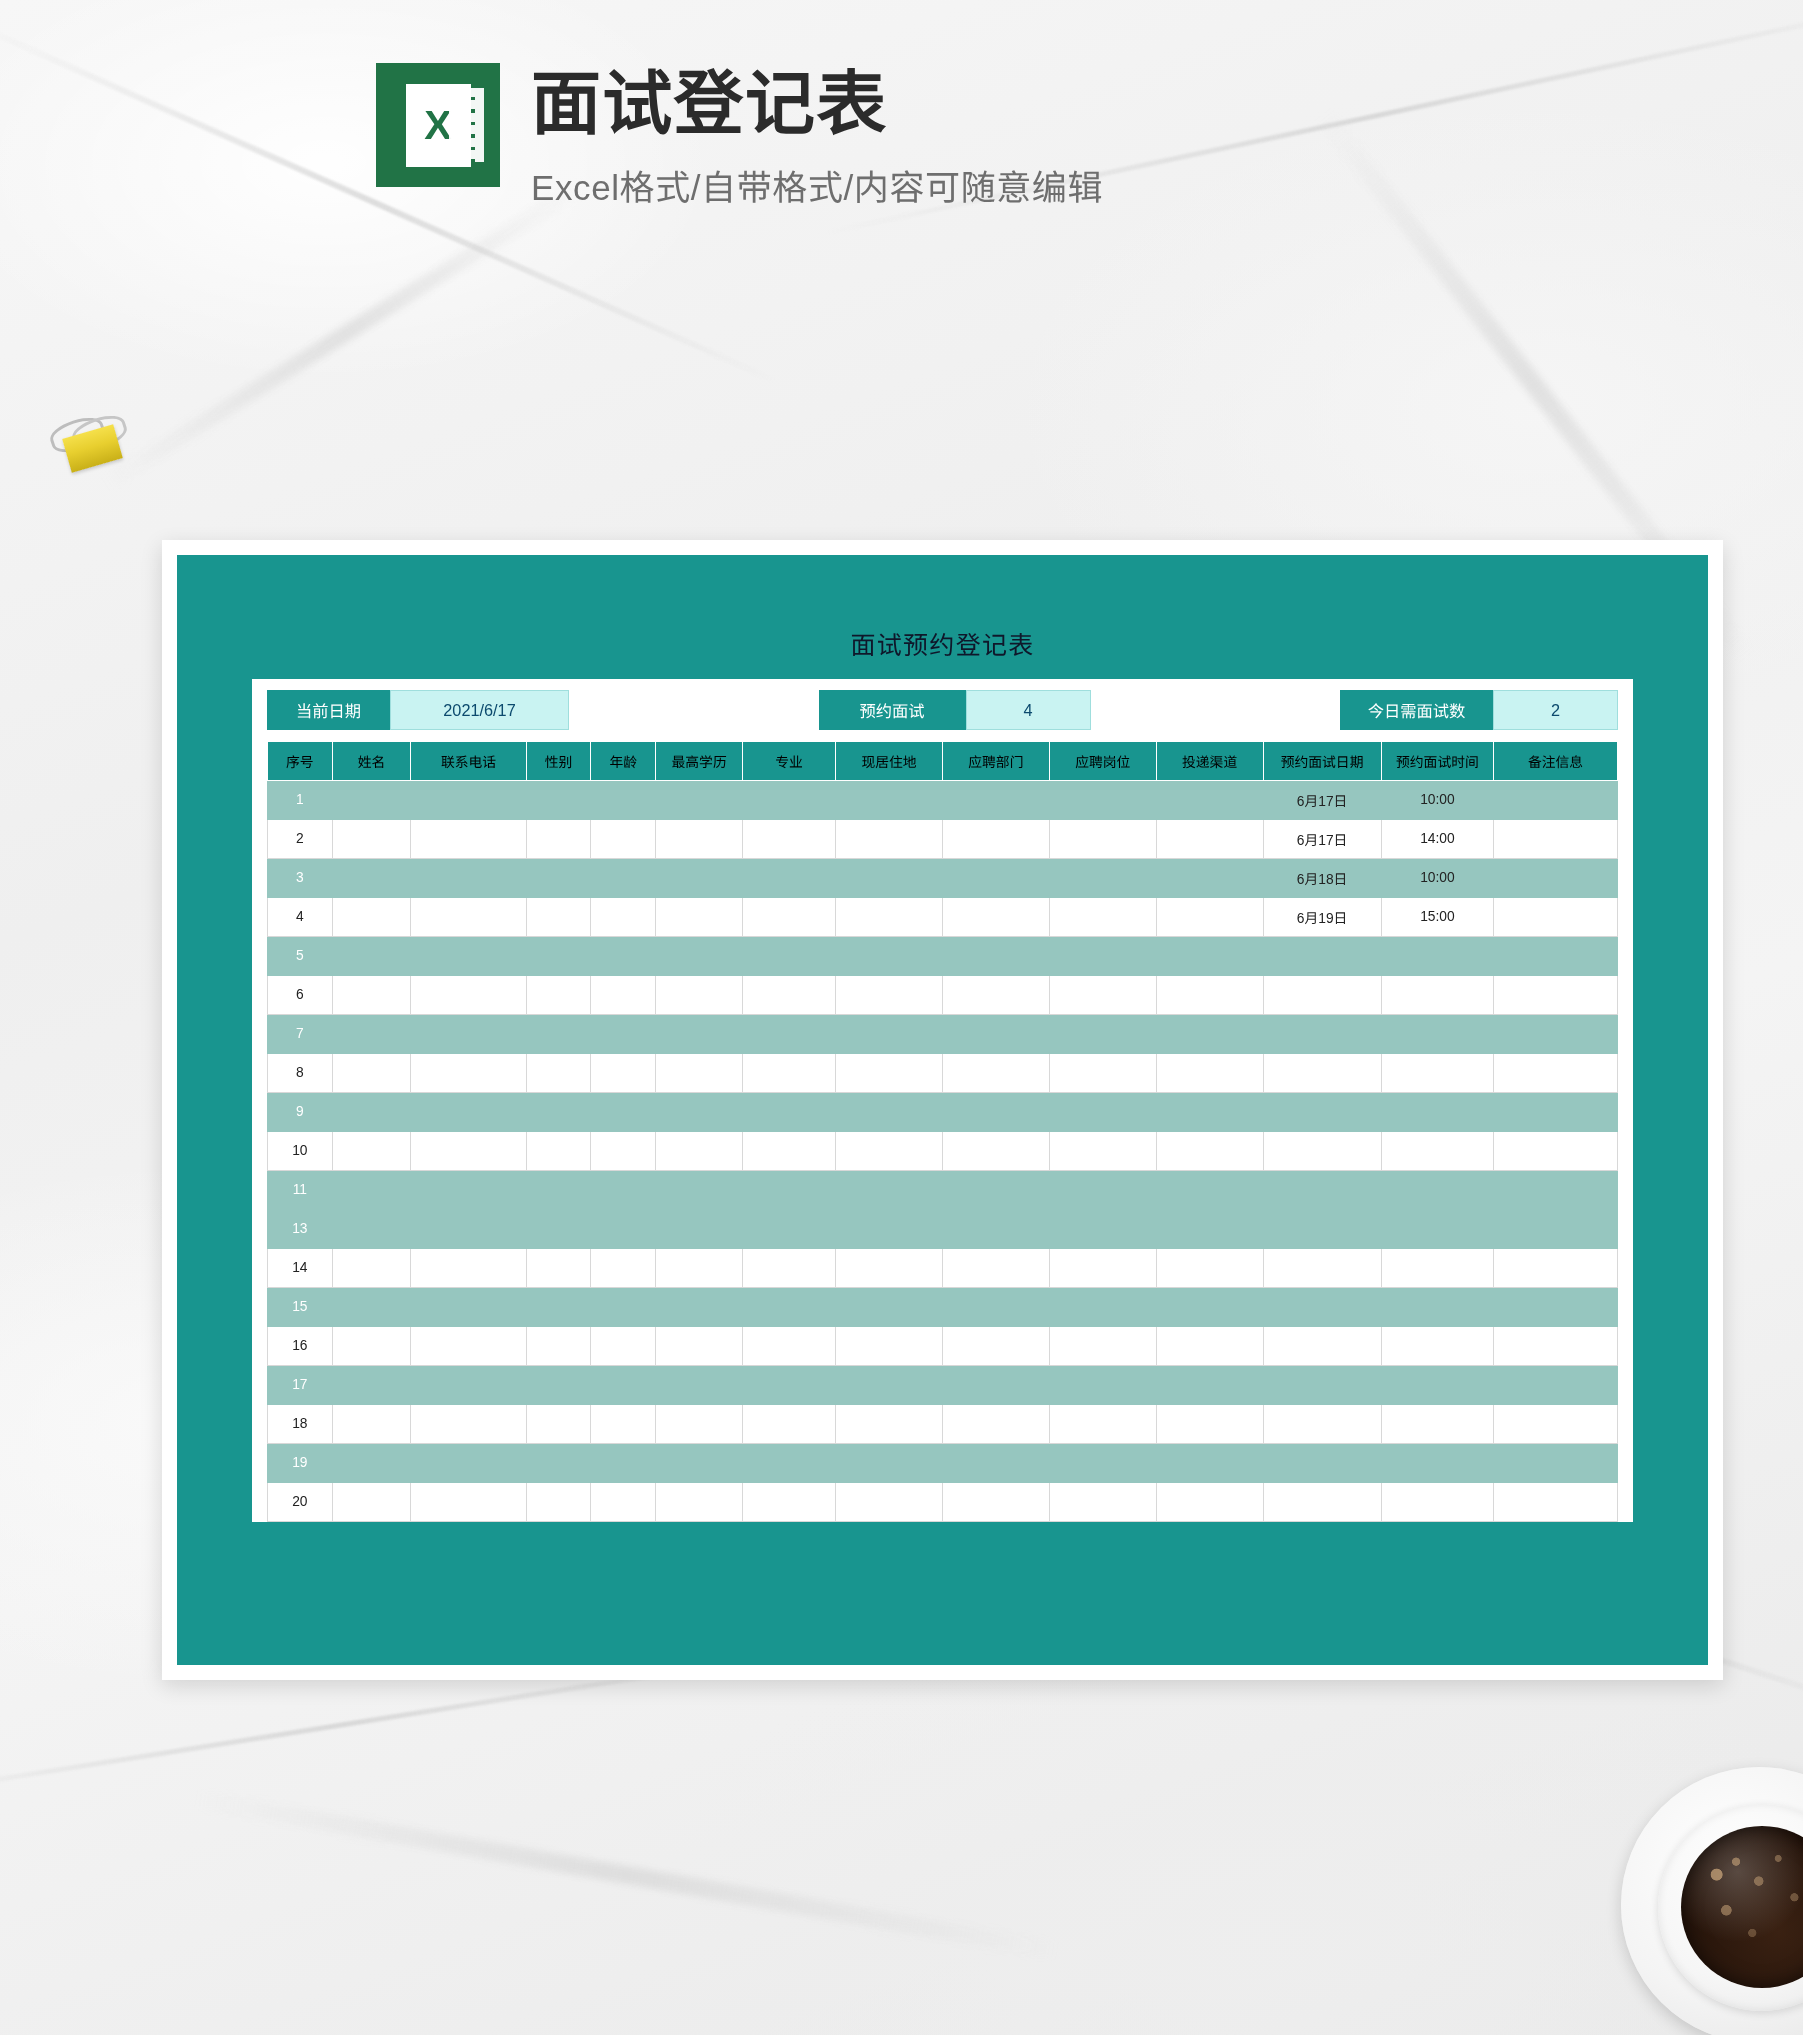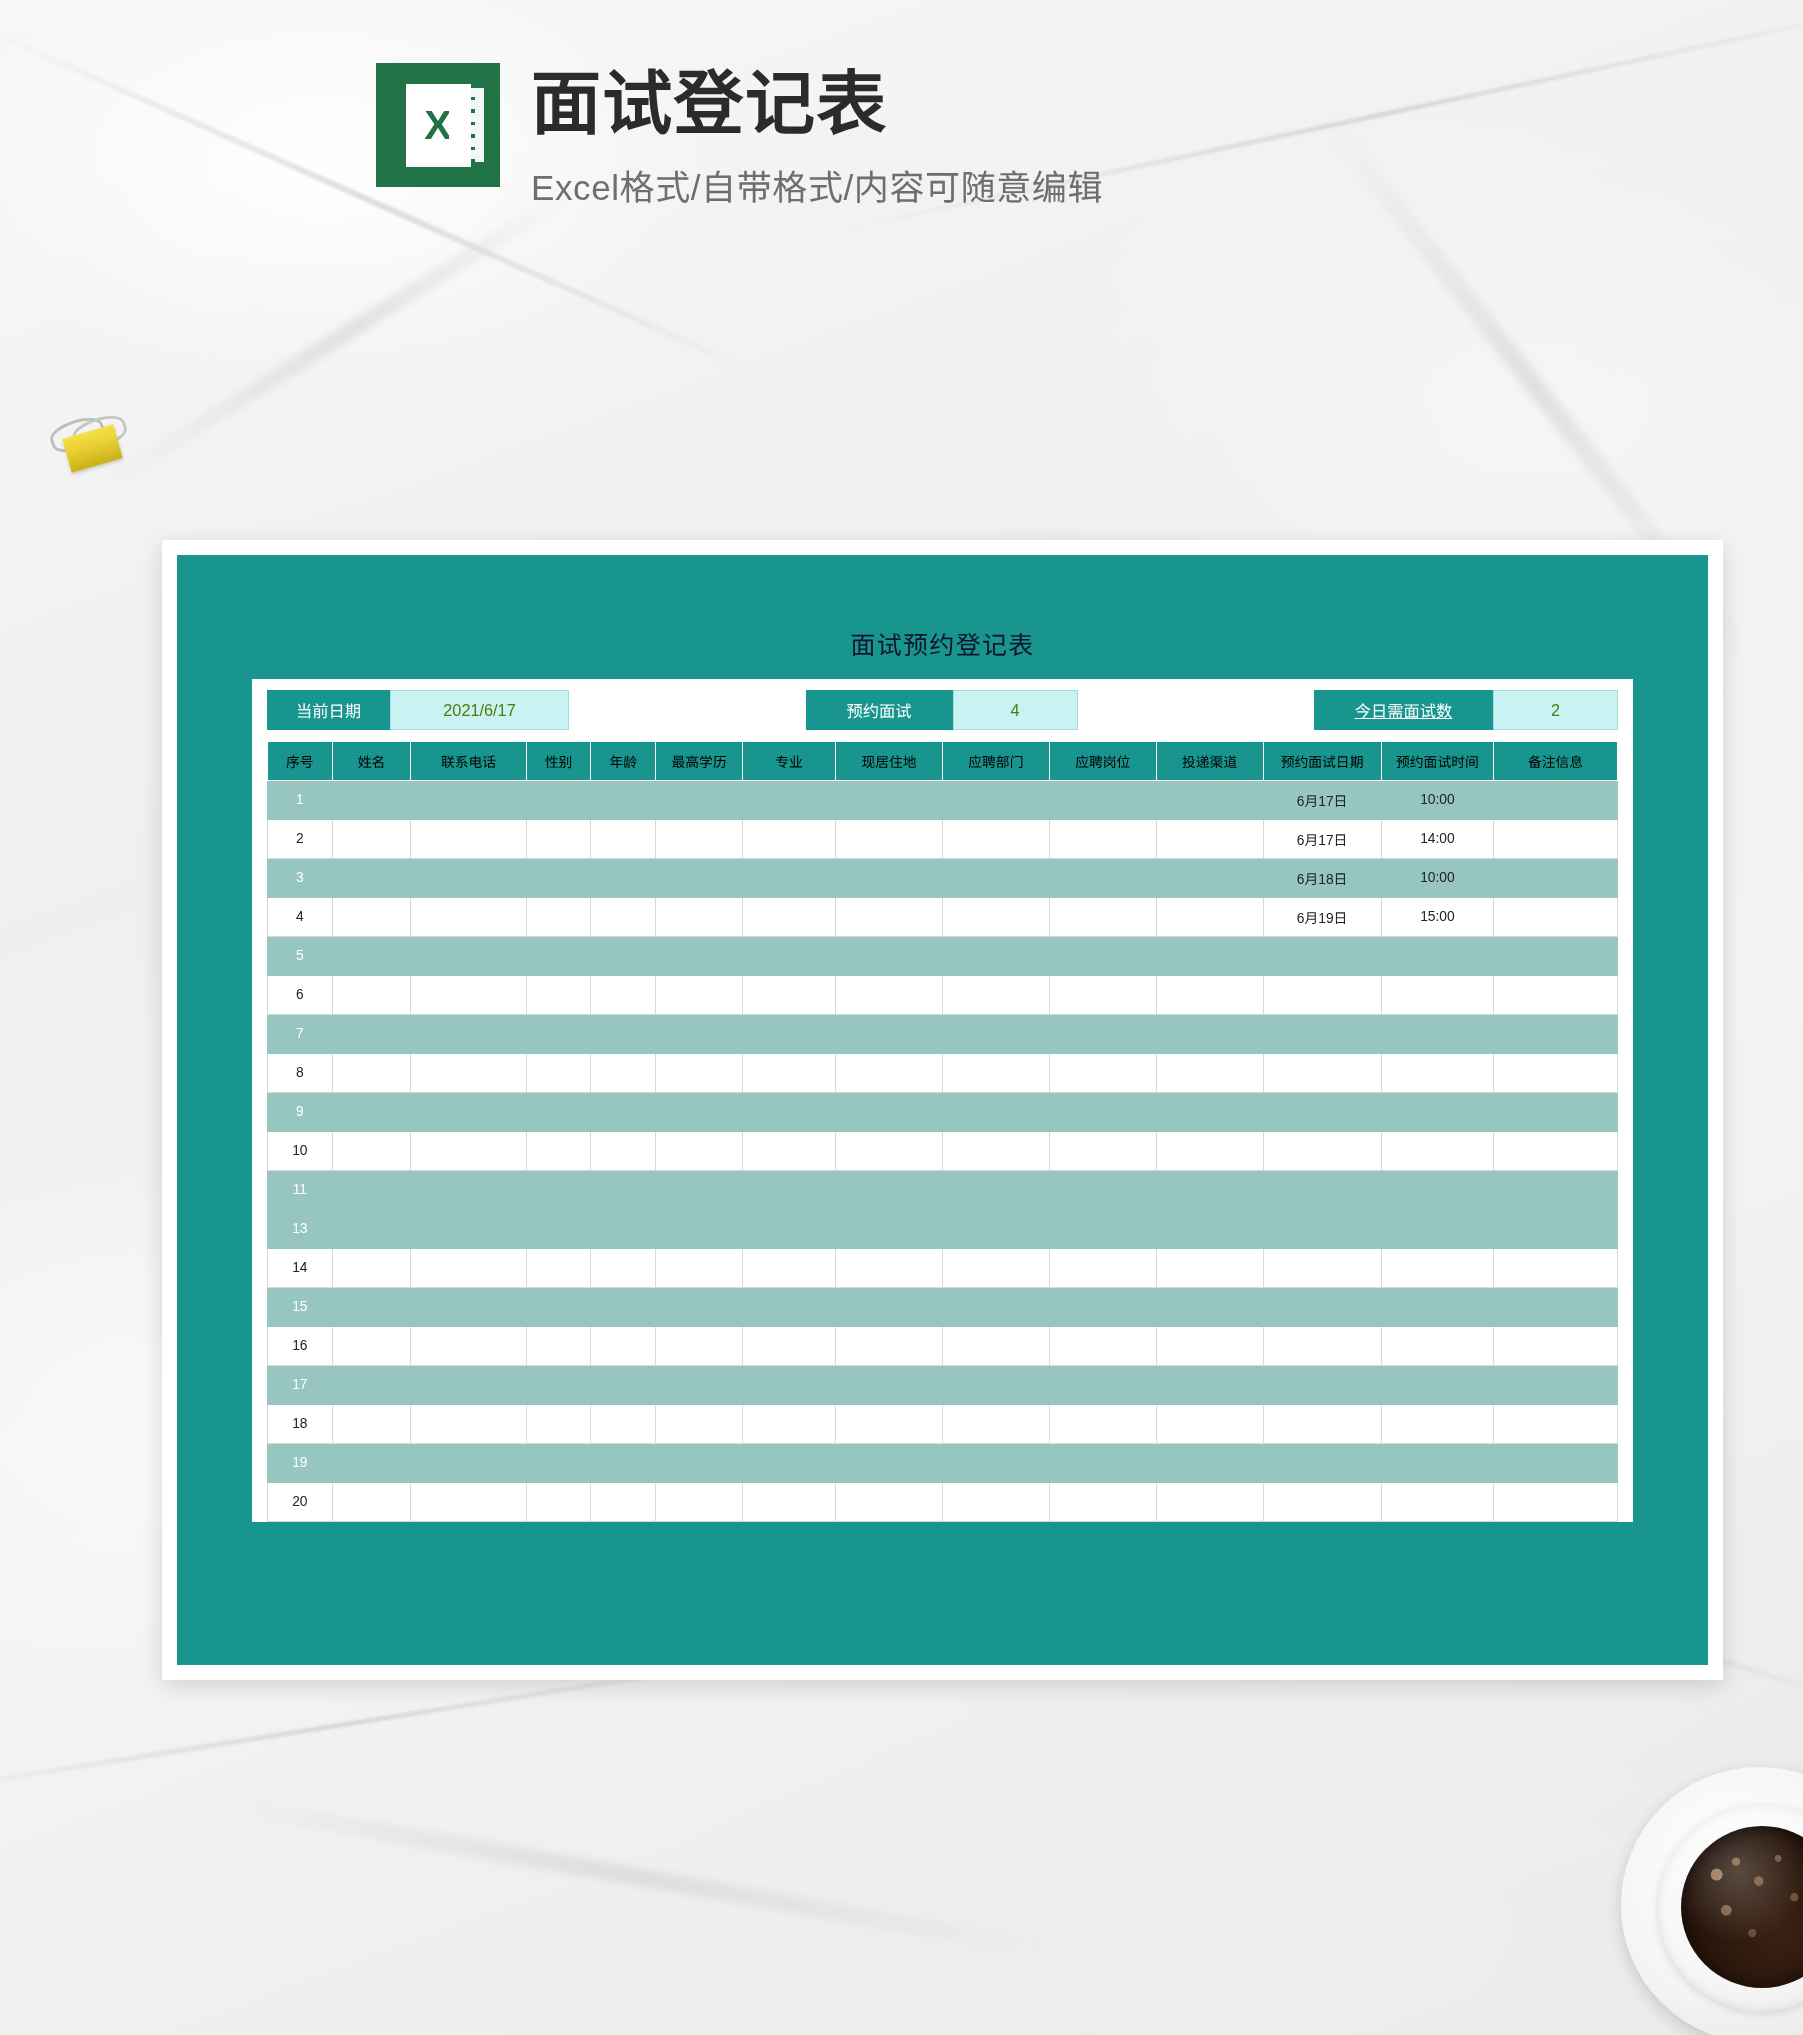--- a/index.html
+++ b/index.html
@@ -100,29 +100,29 @@
 
   
   .info-row { display: flex; align-items: stretch; padding: 11.3px 15px 11.3px 15px; background:#fff; }
   .spacer { flex: 1 1 auto; }
   .lbl {
     background: #18958f; color: #fff; font-size: 16.3px;
     display: flex; align-items: center; justify-content: center;
     border: 0.6px solid #18958f; padding: 7px 0;
   }
   .val {
-    background: #c9f3f2; color: #4d7c0f; font-size: 16.3px;
+    background: #c9f3f2; color: #0c4a6e; font-size: 16.3px;
     display: flex; align-items: center; justify-content: center;
     border: 0.6px solid #9fdedd; padding: 7.5px 0;
   }
   .w-lbl-1 { width: 123px; }
   .w-val-1 { width: 179px; }
   .w-lbl-2 { width: 147px; }
   .w-val-2 { width: 125px; }
-  .w-lbl-3 { width: 179px; text-decoration: underline; }
+  .w-lbl-3 { width: 153px; }
   .w-val-3 { width: 125px; }
 
   
   table.reg { border-collapse: collapse; width: calc(100% - 30px); margin: 0 15px 16.3px 15px; table-layout: fixed; }
   table.reg th {
     background: #18958f; color: #000000; font-size: 13.8px; font-weight: normal;
     border: 0.6px solid #ffffff; padding: 8.8px 1.3px; text-align: center;
     white-space: nowrap;
   }
   table.reg td {

